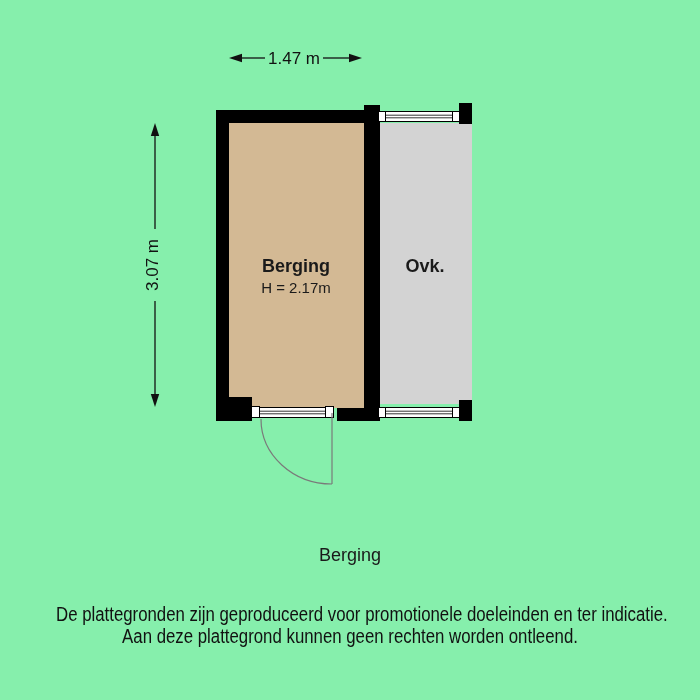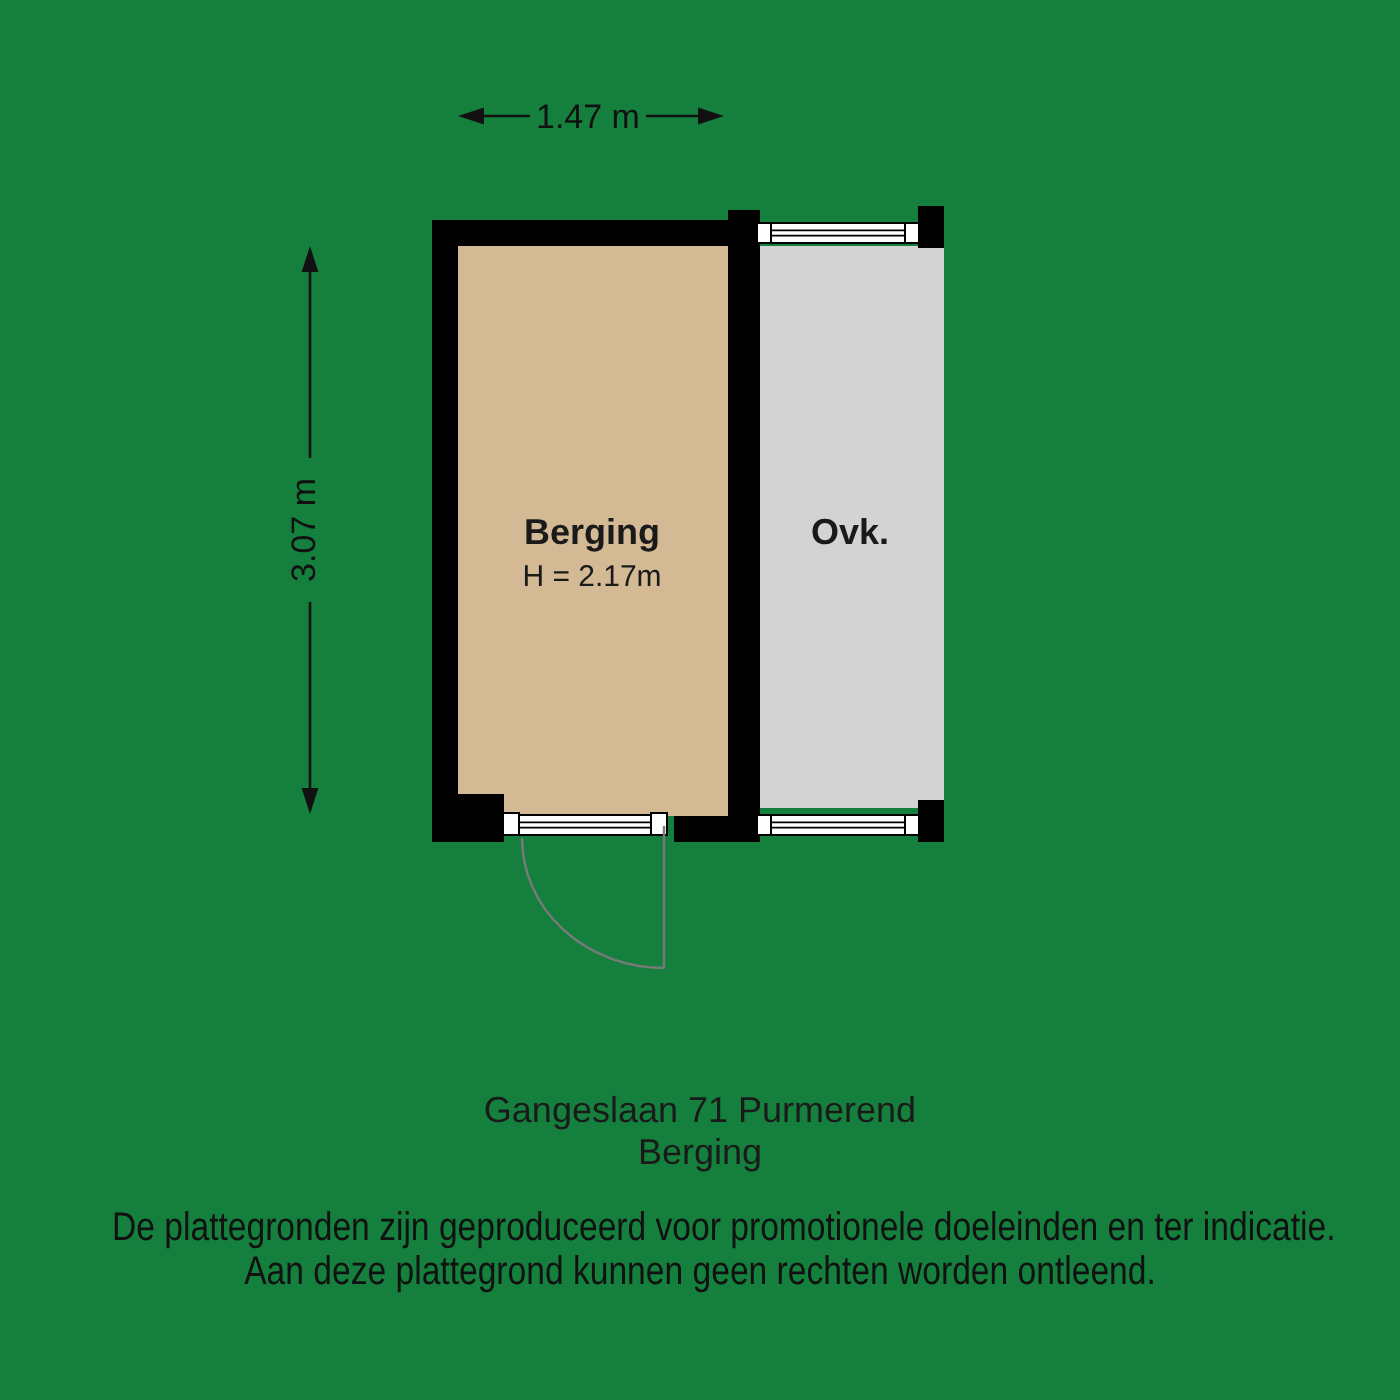--- a/index.html
+++ b/index.html
@@ -4,21 +4,21 @@
 <style>
   html, body {
     margin: 0;
     padding: 0;
     background: #ffffff;
   }
   .page {
     position: relative;
     width: 700px;
     height: 700px;
-    background: #15803d;
+    background: #86efac;
     overflow: hidden;
     font-family: "Liberation Sans", sans-serif;
   }
   .plan-svg {
     position: absolute;
     left: 0;
     top: 0;
   }
   .room-label {
     font-family: "Liberation Sans", sans-serif;
@@ -148,21 +148,20 @@
       <line class="dim-line" x1="155" y1="301" x2="155" y2="395"></line>
       <polygon class="dim-head" points="155,407 150.8,394 159.2,394"></polygon>
     </g>
 
     <text class="room-label" x="296" y="272" text-anchor="middle">Berging</text>
     <text class="room-sublabel" x="296" y="293" text-anchor="middle">H = 2.17m</text>
     <text class="room-label" x="425" y="272" text-anchor="middle">Ovk.</text>
   </svg>
 
   <div class="footer-title">
-    <div>Gangeslaan 71 Purmerend</div>
     <div>Berging</div>
   </div>
 
   <div class="footer-disclaimer">
     <div>De plattegronden zijn geproduceerd voor promotionele doeleinden en ter indicatie.</div>
     <div>Aan deze plattegrond kunnen geen rechten worden ontleend.</div>
   </div>
 
 </div>
 

